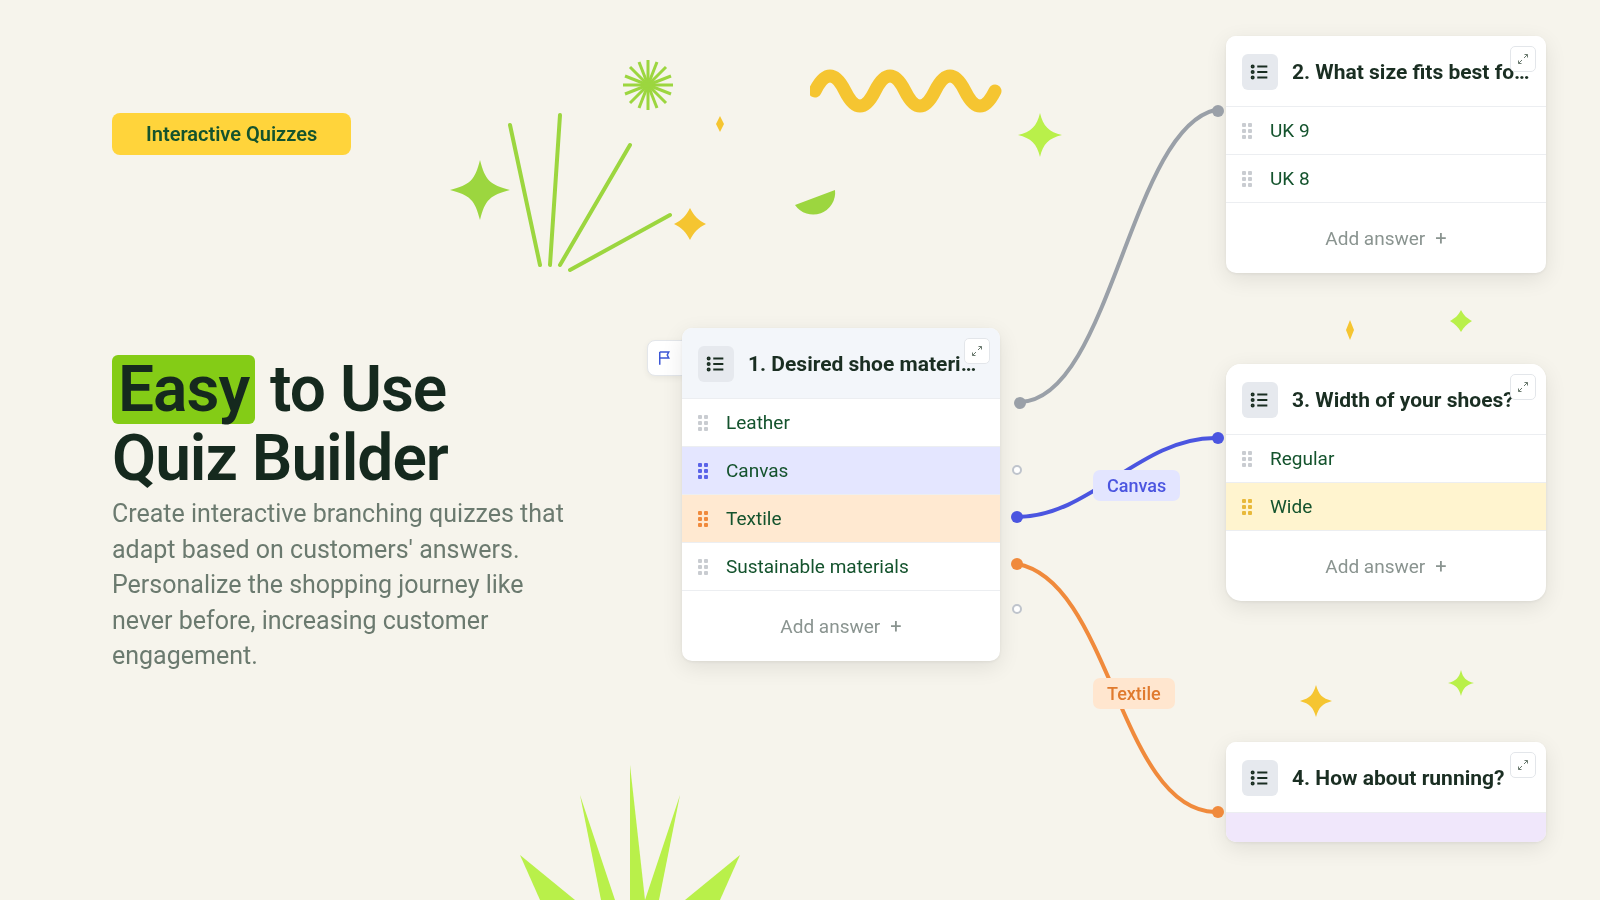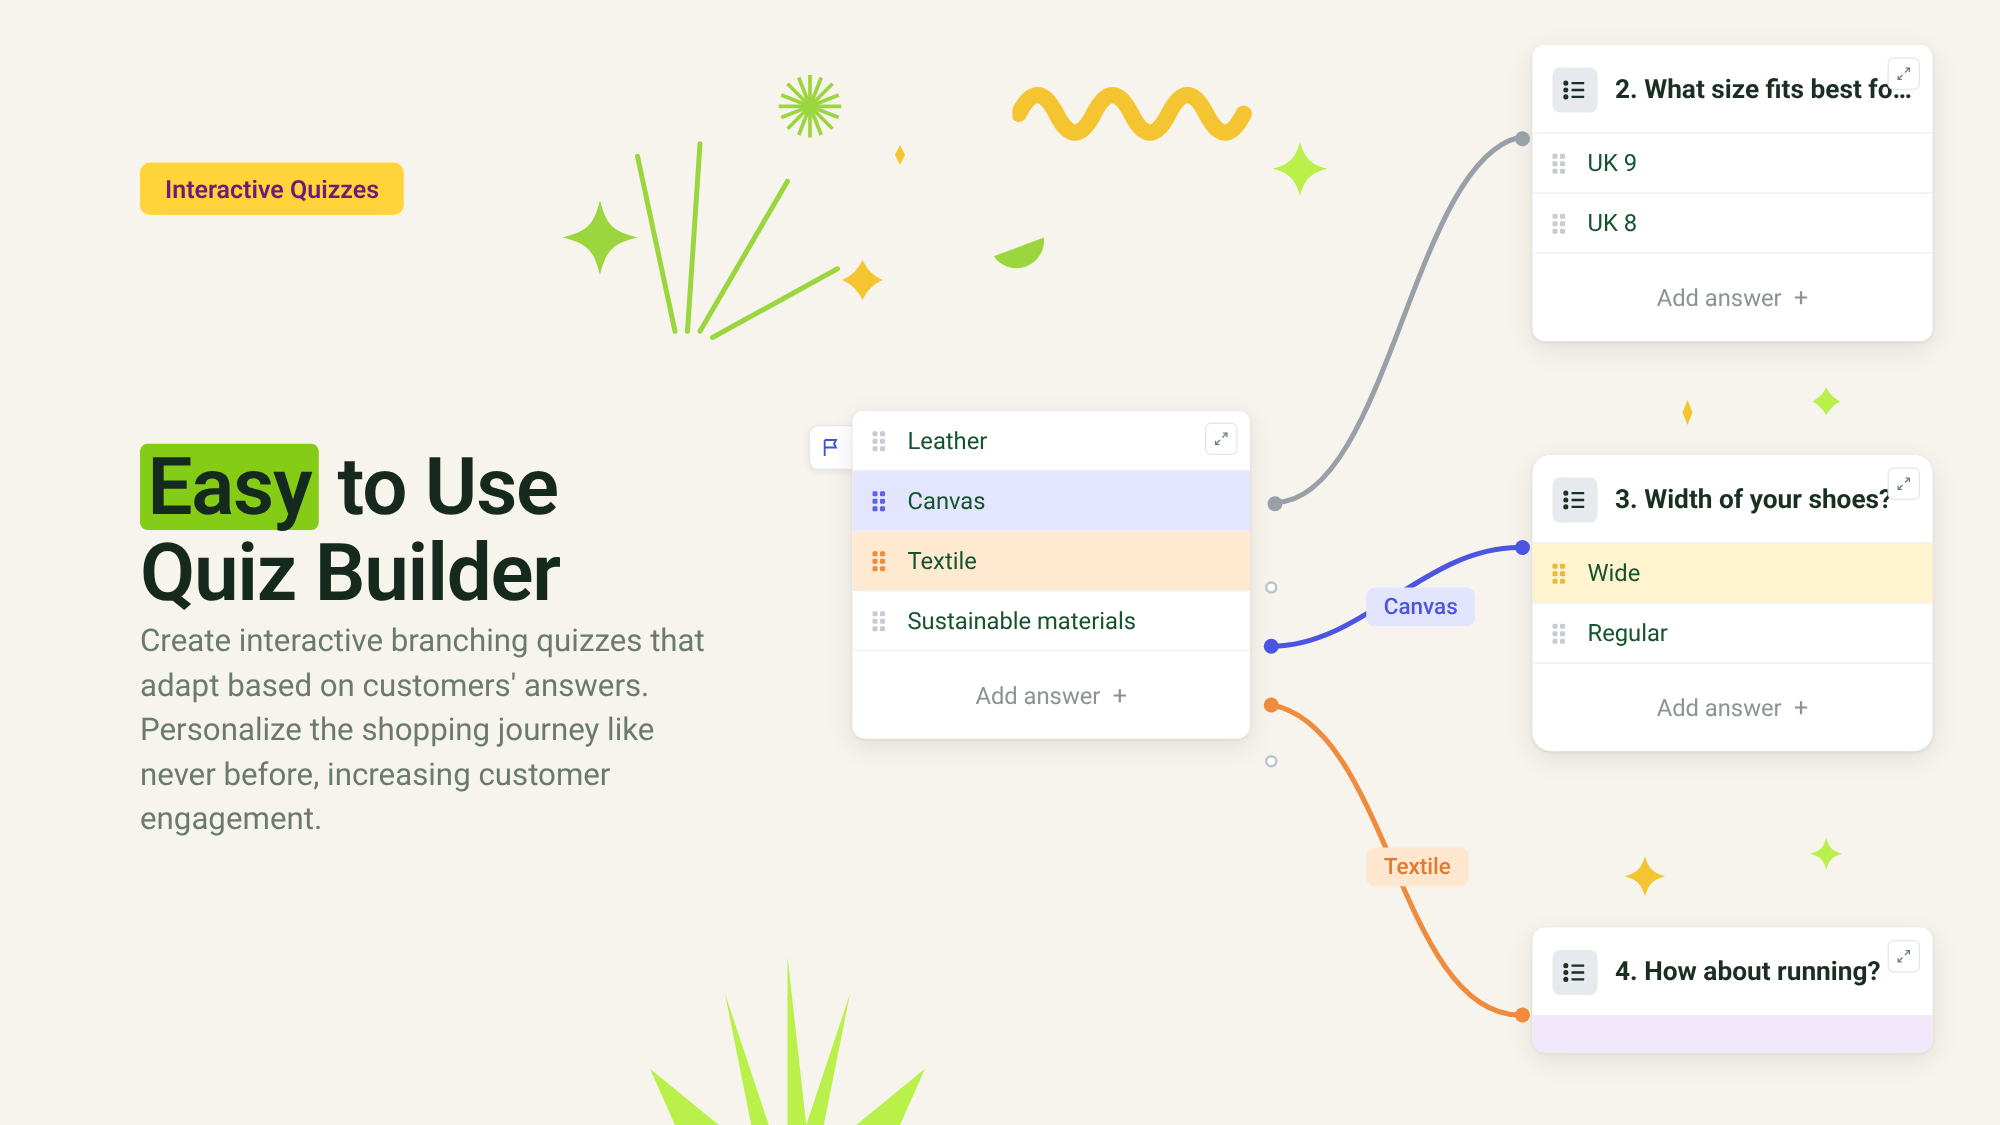--- a/index.html
+++ b/index.html
@@ -10,24 +10,23 @@
     position: relative;
     color: #1a2e22;
   }
 
   
   .badge {
     position: absolute;
     left: 112px; top: 113px;
     background: #ffd43b;
     border-radius: 8px;
-    padding: 9px 20px;
+    padding: 9px 34px;
     font-size: 20px; font-weight: 600;
-    color: #701a75;
-    margin-top: 17px;
+    color: #14532d;
   }
   .headline {
     position: absolute;
     left: 112px; top: 355px;
     font-size: 64px; line-height: 1.08;
     font-weight: 600;
     letter-spacing: -1px;
     color: #15291e;
   }
   .headline .hl-easy {
@@ -239,20 +238,33 @@
 </div>
 <div class="card" style="left:682px; top:328px; width:318px;">
   <button class="expand-btn">
     <svg viewBox="0 0 24 24" fill="none" stroke-width="2">
         <path d="M15 3h6v6"></path>
         <path d="M9 21H3v-6"></path>
         <path d="M21 3l-7 7"></path>
         <path d="M3 21l7-7"></path>
       </svg>
   </button>
+  <div class="card-head">
+    <div class="list-icon">
+      <svg viewBox="0 0 24 24" fill="none" stroke-width="2">
+          <line x1="9" y1="6" x2="20" y2="6"></line>
+          <line x1="9" y1="12" x2="20" y2="12"></line>
+          <line x1="9" y1="18" x2="20" y2="18"></line>
+          <circle cx="4" cy="6" r="1.2"></circle>
+          <circle cx="4" cy="12" r="1.2"></circle>
+          <circle cx="4" cy="18" r="1.2"></circle>
+        </svg>
+    </div>
+    <div class="card-title">1. Desired shoe material?</div>
+  </div>
   <div class="answer">
     <div class="grip">
         <span></span>
         <span></span>
         <span></span>
         <span></span>
         <span></span>
         <span></span>
       </div>
     <span>Leather</span>
@@ -367,41 +379,41 @@
           <line x1="9" y1="6" x2="20" y2="6"></line>
           <line x1="9" y1="12" x2="20" y2="12"></line>
           <line x1="9" y1="18" x2="20" y2="18"></line>
           <circle cx="4" cy="6" r="1.2"></circle>
           <circle cx="4" cy="12" r="1.2"></circle>
           <circle cx="4" cy="18" r="1.2"></circle>
         </svg>
     </div>
     <div class="card-title">3. Width of your shoes?</div>
   </div>
+  <div class="answer">
+    <div class="grip">
+        <span></span>
+        <span></span>
+        <span></span>
+        <span></span>
+        <span></span>
+        <span></span>
+      </div>
+    <span>Regular</span>
+  </div>
   <div class="answer sel-yellow">
     <div class="grip">
         <span></span>
         <span></span>
         <span></span>
         <span></span>
         <span></span>
         <span></span>
       </div>
     <span>Wide</span>
-  </div>
-  <div class="answer">
-    <div class="grip">
-        <span></span>
-        <span></span>
-        <span></span>
-        <span></span>
-        <span></span>
-        <span></span>
-      </div>
-    <span>Regular</span>
   </div>
   <div class="add-answer">
     <span>Add answer</span>
     <span class="plus">+</span>
   </div>
 </div>
 <div class="conn-dot blue" style="left:1212px; top:432px;"></div>
 
 <div class="card" style="left:1226px; top:742px; width:320px;">
   <button class="expand-btn">

